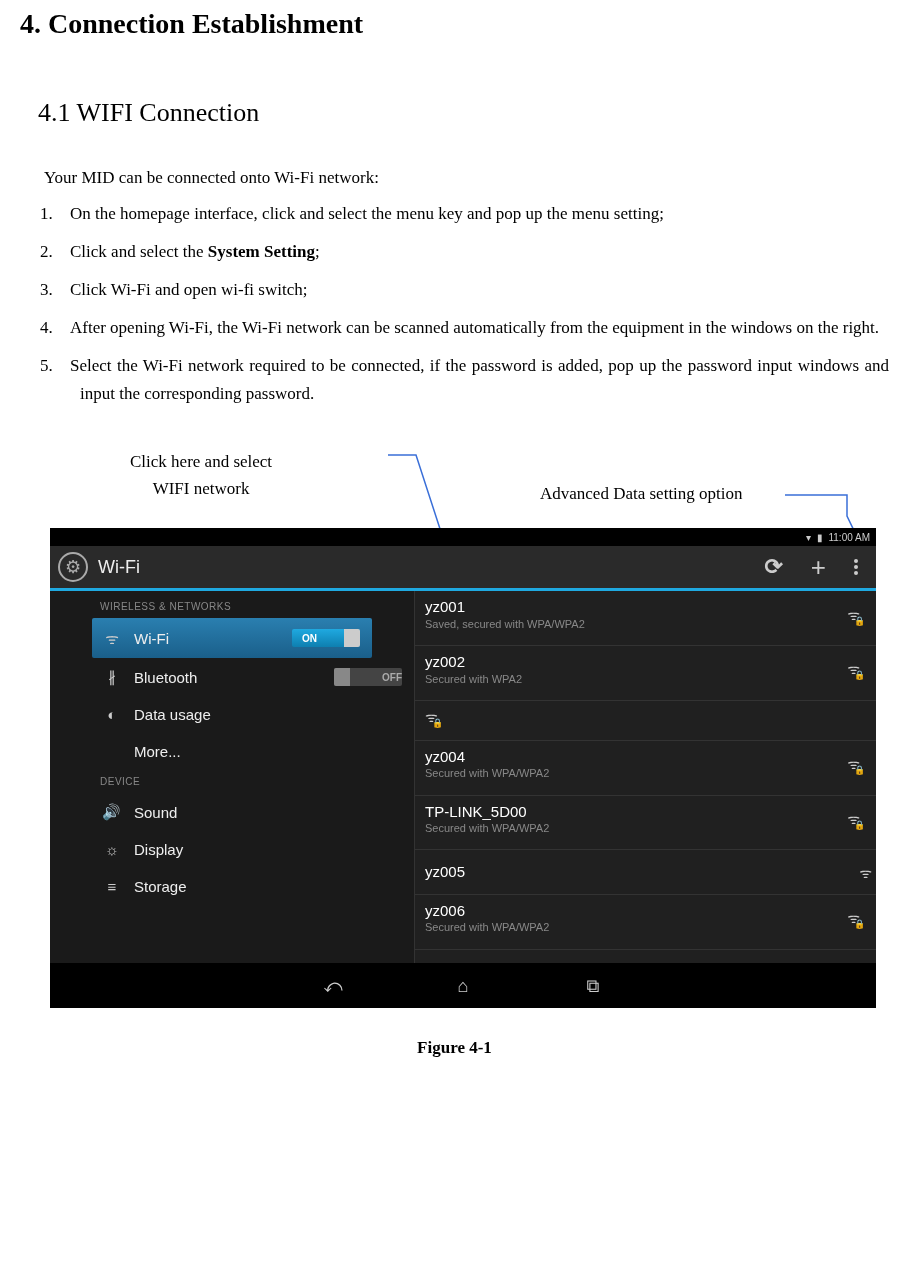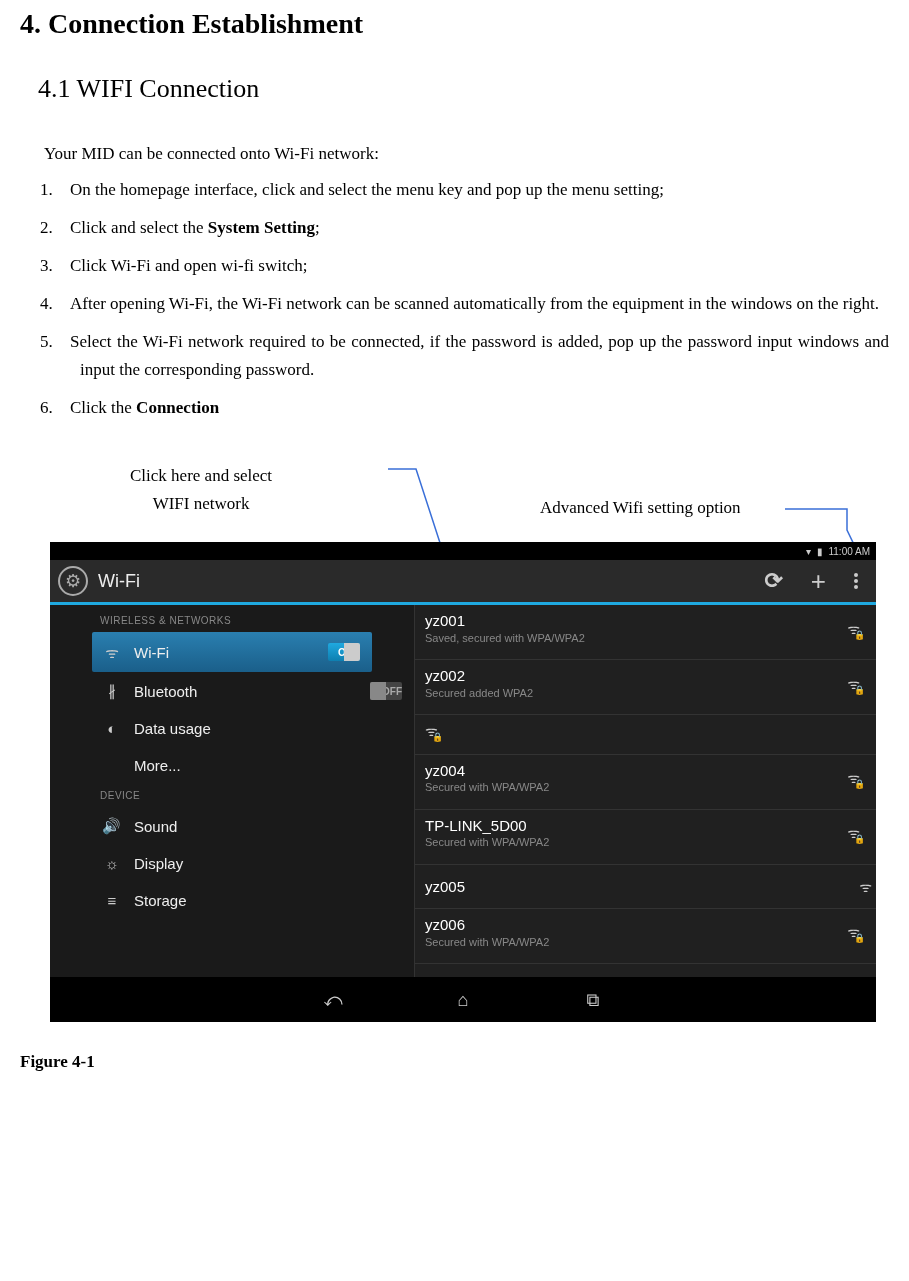--- a/index.html
+++ b/index.html
@@ -7,21 +7,21 @@
       font-family: "Times New Roman", serif; 
       width: 909px; 
       background: white;
       color: #000;
       padding: 0 20px;
     }
     
     .section-heading {
       font-size: 28px;
       font-weight: bold;
-      margin: 8px 0 34px 0;
+      margin: 8px 0 58px 0;
     }
     
     .subsection-heading {
       font-size: 26px;
       font-weight: normal;
       margin: 0 0 40px 18px;
     }
     
     .intro-text {
       font-size: 17px;
@@ -204,21 +204,21 @@
       justify-content: center;
       margin-right: 12px;
       color: #ccc;
     }
     
     .sidebar-item .si-label {
       flex: 1;
     }
     
     .toggle {
-      width: 32px;
+      width: 68px;
       height: 18px;
       border-radius: 2px;
       font-size: 10px;
       display: flex;
       align-items: center;
       justify-content: center;
       color: #fff;
       font-weight: bold;
     }
     
@@ -312,21 +312,21 @@
     }
     
     .nav-btn {
       color: #ccc;
       font-size: 18px;
       width: 40px;
       text-align: center;
     }
     
     .figure-caption {
-      text-align: left;
+      text-align: center;
       font-size: 17px;
       font-weight: bold;
       margin-top: 30px;
     }
   </style>
 </head>
 <body>
 
 <h1 class="section-heading">4. Connection Establishment</h1>
 
@@ -343,31 +343,28 @@
   </li>
   <li>
     <span class="num">3.</span><span class="step-body">Click Wi-Fi and open wi-fi switch;</span>
   </li>
   <li>
     <span class="num">4.</span><span class="step-body">After opening Wi-Fi, the Wi-Fi network can be scanned automatically from the equipment in the windows on the right.</span>
   </li>
   <li>
     <span class="num">5.</span><span class="step-body">Select the Wi-Fi network required to be connected, if the password is added, pop up the password input windows and input the corresponding password.</span>
   </li>
-  <li>
-    <span class="num">6.</span><span class="step-body"><span>Click the </span><span class="bold">Connection</span><span></span></span>
-  </li>
 </ol>
 
 <div class="callouts">
   <div class="callout-left">
     <span>Click here and select</span><br>
     <span>WIFI network</span>
   </div>
-  <div class="callout-right">Advanced Wifi setting option</div>
+  <div class="callout-right">Advanced Data setting option</div>
 
   <svg class="callout-line-left">
     <path d="M 0 5 L 28 5 L 80 165" stroke="#3a6fd8" stroke-width="1.5" fill="none"></path>
   </svg>
   <svg class="callout-line-right">
     <path d="M 0 5 L 62 5 L 62 26 L 88 80" stroke="#3a6fd8" stroke-width="1.5" fill="none"></path>
   </svg>
 </div>
 
 <div class="screenshot">
@@ -439,21 +436,21 @@
       <div class="network-item">
         <div class="network-info">
           <div class="network-name">yz001</div>
           <div class="network-sub">Saved, secured with WPA/WPA2</div>
         </div>
         <span class="wifi-signal-icon">ᯤ<span class="lock">🔒</span></span>
       </div>
       <div class="network-item">
         <div class="network-info">
           <div class="network-name">yz002</div>
-          <div class="network-sub">Secured added WPA2</div>
+          <div class="network-sub">Secured with WPA2</div>
         </div>
         <span class="wifi-signal-icon">ᯤ<span class="lock">🔒</span></span>
       </div>
       <div class="network-item">
         <span class="wifi-signal-icon">ᯤ<span class="lock">🔒</span></span>
       </div>
       <div class="network-item">
         <div class="network-info">
           <div class="network-name">yz004</div>
           <div class="network-sub">Secured with WPA/WPA2</div>

